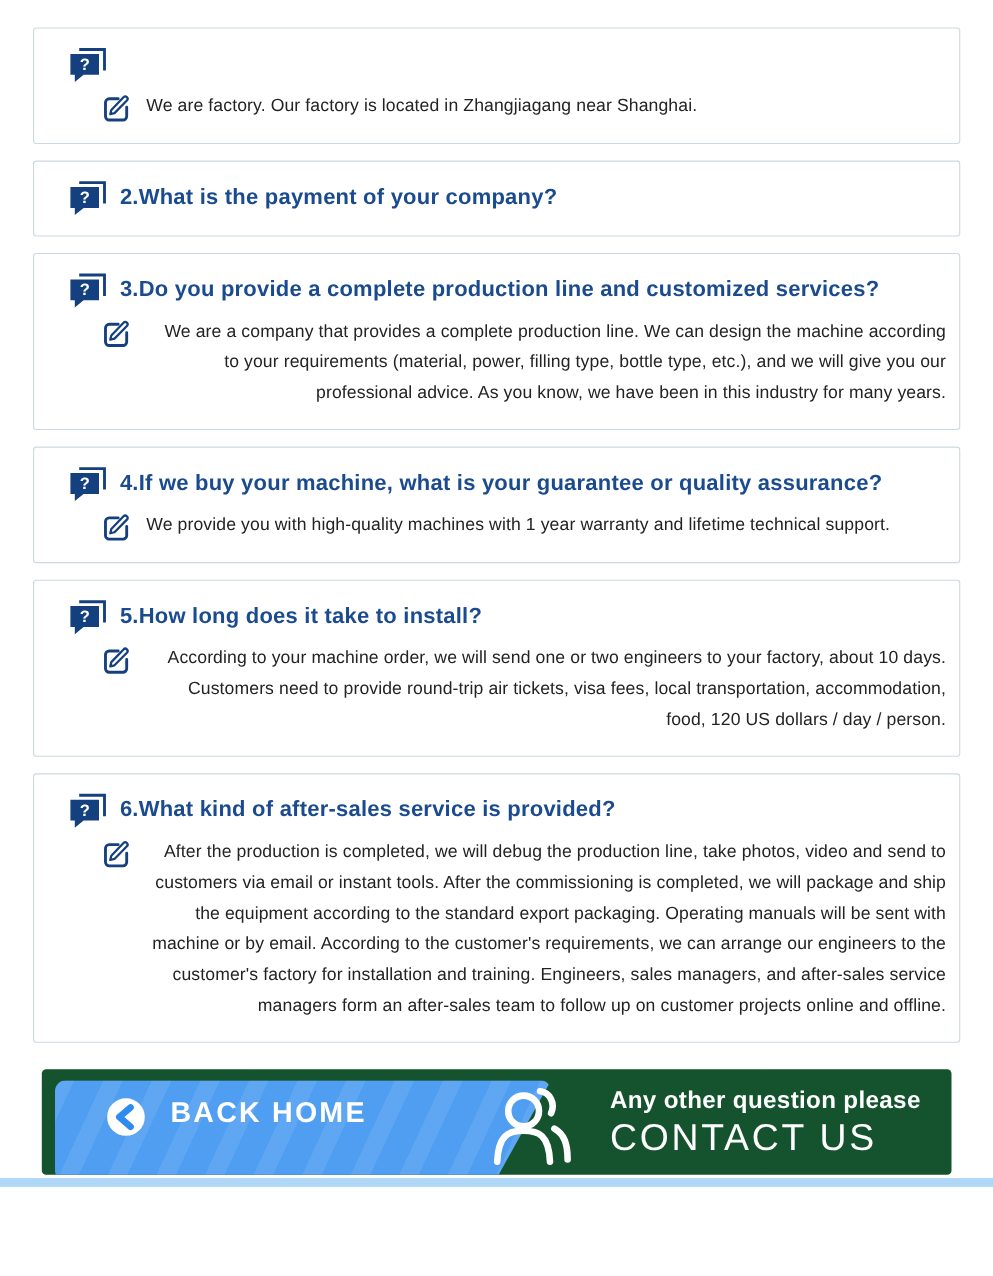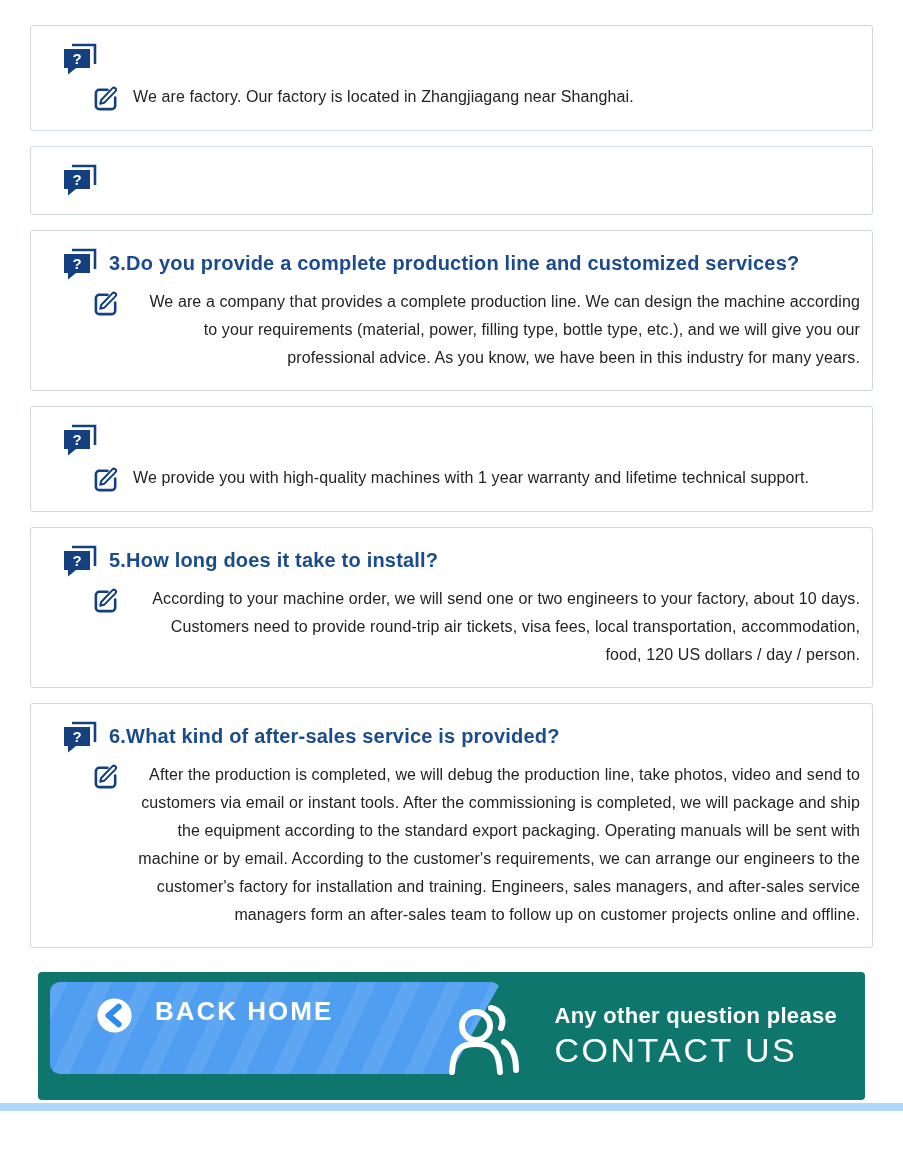--- a/index.html
+++ b/index.html
@@ -45,22 +45,22 @@
     font-size:16px;
     line-height:28px;
     letter-spacing:0.1px;
     max-width:735px;
   }
 
   
   .banner {
     position:relative;
     margin:24px 8px 0 8px;
-    height:128px;
-    background:#0f766e;
+    height:96px;
+    background:#14532d;
     border-radius:4px;
     overflow:hidden;
   }
   .panel {
     position:absolute;
     left:12px; top:10px;
     height:92px; width:451px;
     background:#4f9ef1;
     background-image:repeating-linear-gradient(115deg,
       rgba(255,255,255,0.09) 0 16px, rgba(255,255,255,0) 16px 40px);
@@ -138,20 +138,21 @@
 
   <section class="card">
     <div class="q-row">
       <span class="q-icon">
         <svg width="37" height="33" viewBox="0 0 37 33">
           <path d="M11 3 H34 V22" fill="none" stroke="#14407f" stroke-width="2.6"></path>
           <path d="M3 7 H29 V26 H15 L7 32.5 V26 H3 Z" fill="#14407f"></path>
           <text x="16" y="21.5" fill="#ffffff" font-size="15" font-weight="bold" text-anchor="middle" font-family="Liberation Sans, sans-serif">?</text>
         </svg>
       </span>
+      <h2 class="q-title">2.What is the payment of your company?</h2>
     </div>
   </section>
 
   <section class="card">
     <div class="q-row">
       <span class="q-icon">
         <svg width="37" height="33" viewBox="0 0 37 33">
           <path d="M11 3 H34 V22" fill="none" stroke="#14407f" stroke-width="2.6"></path>
           <path d="M3 7 H29 V26 H15 L7 32.5 V26 H3 Z" fill="#14407f"></path>
           <text x="16" y="21.5" fill="#ffffff" font-size="15" font-weight="bold" text-anchor="middle" font-family="Liberation Sans, sans-serif">?</text>
@@ -172,20 +173,21 @@
 
   <section class="card">
     <div class="q-row">
       <span class="q-icon">
         <svg width="37" height="33" viewBox="0 0 37 33">
           <path d="M11 3 H34 V22" fill="none" stroke="#14407f" stroke-width="2.6"></path>
           <path d="M3 7 H29 V26 H15 L7 32.5 V26 H3 Z" fill="#14407f"></path>
           <text x="16" y="21.5" fill="#ffffff" font-size="15" font-weight="bold" text-anchor="middle" font-family="Liberation Sans, sans-serif">?</text>
         </svg>
       </span>
+      <h2 class="q-title">4.If we buy your machine, what is your guarantee or quality assurance?</h2>
     </div>
     <div class="a-row">
       <span class="a-icon">
         <svg width="27" height="27" viewBox="0 0 28 28">
           <path d="M23 13 V21.5 A3.5 3.5 0 0 1 19.5 25 H6.5 A3.5 3.5 0 0 1 3 21.5 V8.5 A3.5 3.5 0 0 1 6.5 5 H15" fill="none" stroke="#14407f" stroke-width="2.7" stroke-linecap="round"></path>
           <path d="M11.5 18.5 L7.5 19.5 L8.5 15.5 L20 3.5 A2.2 2.2 0 0 1 23.2 6.6 Z" fill="#ffffff" stroke="#14407f" stroke-width="2.1" stroke-linejoin="round"></path>
         </svg>
       </span>
       <p class="a-text">We provide you with high-quality machines with 1 year warranty and lifetime technical support.</p>
     </div>

